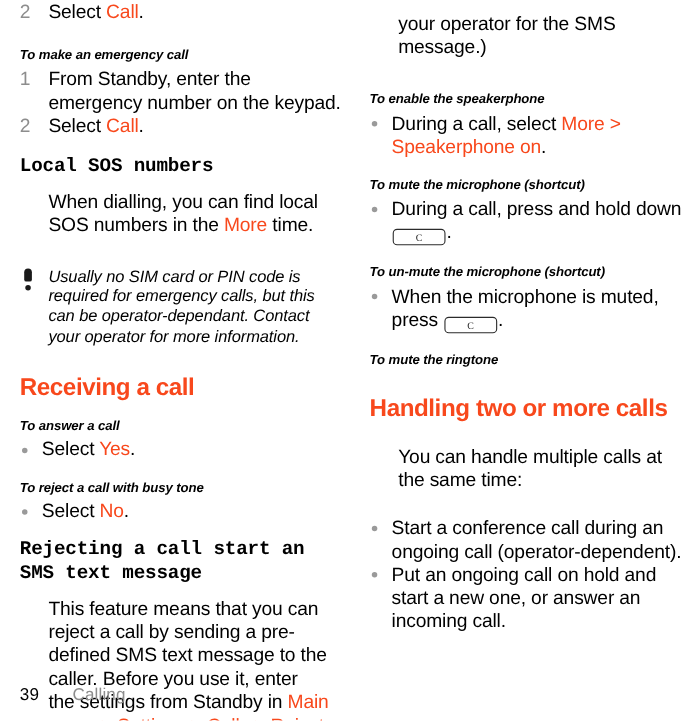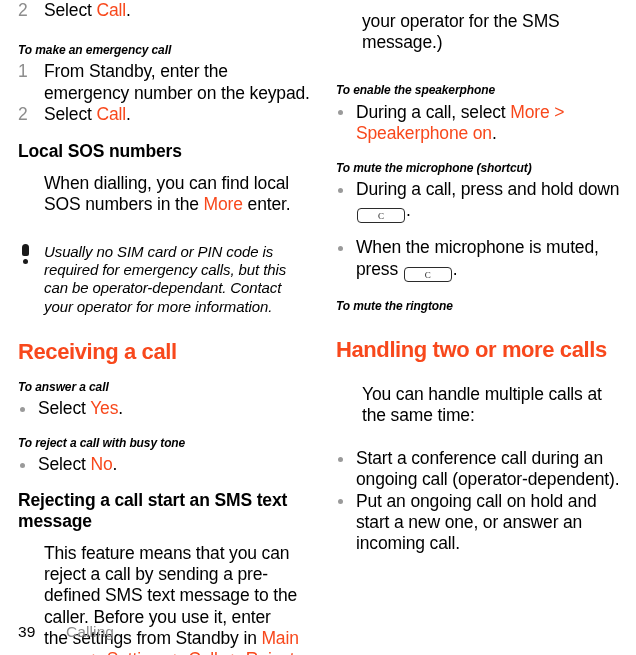--- a/index.html
+++ b/index.html
@@ -61,20 +61,21 @@
     color: #000;
   }
 
   h4.sub-head {
     font-size: 17.5px;
     line-height: 21.2px;
     font-weight: 700;
     letter-spacing: -0.15px;
     margin: 0;
     color: #000;
+    font-family: Liberation Mono, monospace;
   }
 
   
   .step {
     position: relative;
     padding-left: 26px;
     font-size: 17.5px;
     line-height: 21.2px;
     letter-spacing: -0.15px;
   }
@@ -212,21 +213,21 @@
       <span class="num">1</span><span>From Standby, enter the emergency number on the keypad.</span>
     </div>
 
     <div class="step">
       <span class="num">2</span><span>Select </span><span class="orange">Call</span><span>.</span>
     </div>
 
     <div class="sp-16"></div>
 
     <h4 class="sub-head indent">Local SOS numbers</h4>
-    <p class="para indent"><span>When dialling, you can find local SOS numbers in the </span><span class="orange">More</span><span> enter.</span></p>
+    <p class="para indent"><span>When dialling, you can find local SOS numbers in the </span><span class="orange">More</span><span> time.</span></p>
 
     <div class="sp-16"></div>
 
     <div class="note">
       <span class="excl-icon">
         <span class="bar"></span>
           <span class="pt"></span>
       </span>
       <p class="note-text">Usually no SIM card or PIN code is required for emergency calls, but this can be operator-dependant. Contact your operator for more information.</p>
     </div>
@@ -269,20 +270,21 @@
 
     <div class="sp-14"></div>
 
     <h3 class="proc-head indent">To mute the microphone (shortcut)</h3>
     <div class="bullet">
       <span class="dot"></span><span>During a call, press and hold down </span><span class="key">C</span><span>.</span>
     </div>
 
     <div class="sp-14"></div>
 
+    <h3 class="proc-head indent">To un-mute the microphone (shortcut)</h3>
     <div class="bullet">
       <span class="dot"></span><span>When the microphone is muted, press </span><span class="key">C</span><span>.</span>
     </div>
 
     <div class="sp-14"></div>
 
     <h3 class="proc-head indent">To mute the ringtone</h3>
 
     <div class="sp-19"></div>
 

